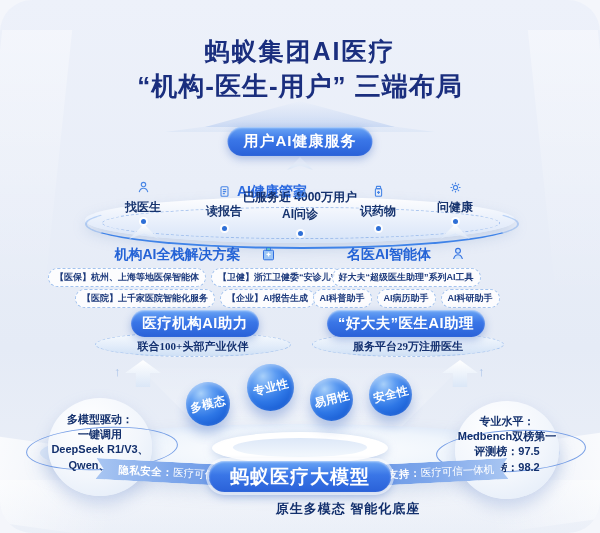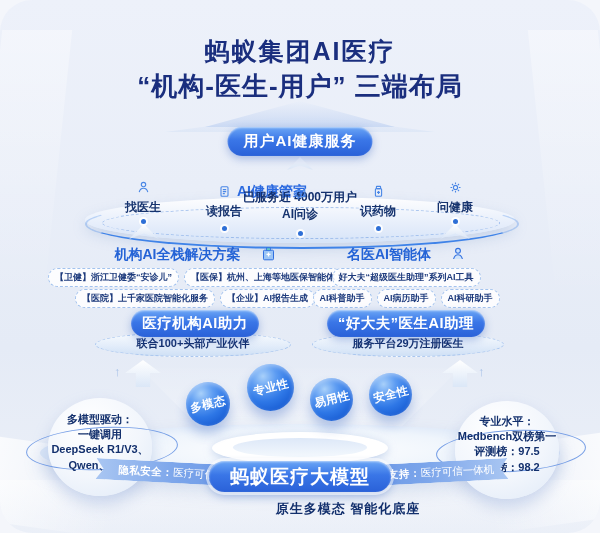--- a/index.html
+++ b/index.html
@@ -43,21 +43,21 @@
   .svc-dash{left:102px;top:207px;width:396px;height:30px;border-radius:50%;border:1px dashed #9cbcec;z-index:1;}
   .svc{width:72px;text-align:center;z-index:2;display:flex;flex-direction:column;align-items:center;}
   .svc .lbl{font-size:12px;font-weight:800;color:#16336e;margin-top:1px;}
   .svc .dot{width:5px;height:5px;border-radius:50%;background:#2e6fd6;box-shadow:0 0 0 2px rgba(255,255,255,.9);}
   .svc-a .dot{margin-top:3px;} .svc-b .dot{margin-top:6px;} .svc-c .dot{margin-top:8px;}
   
   .col-header{display:flex;align-items:center;justify-content:center;gap:20px;font-size:14px;font-weight:800;color:#2463d6;z-index:2;}
   .tag-row{display:flex;justify-content:center;gap:5px;z-index:2;}
   .tag{display:inline-block;padding:2px 6px;border:1px dashed #a2c2ee;border-radius:11px;background:rgba(255,255,255,.85);font-size:9px;font-weight:700;color:#1d3a7c;white-space:nowrap;line-height:1.45;}
   .btn-wrap{text-align:center;z-index:3;}
-  .btn-platform{border-radius:50%;background:linear-gradient(180deg,#f8fbfe 0%,#e3edfa 55%,#cfe0f5 100%);border:1px dashed #a9c6ef;display:flex;align-items:flex-start;justify-content:center;font-size:11px;font-weight:800;color:#14306e;padding-top:3px;box-sizing:border-box;z-index:2;}
+  .btn-platform{border-radius:50%;background:linear-gradient(180deg,#f8fbfe 0%,#e3edfa 55%,#cfe0f5 100%);border:1px dashed #a9c6ef;display:flex;align-items:center;justify-content:center;font-size:11px;font-weight:800;color:#14306e;padding-top:3px;box-sizing:border-box;z-index:2;font-family:Liberation Serif, serif;}
   
   .cap{border-radius:50%;display:flex;align-items:center;justify-content:center;color:#fff;font-weight:800;font-size:11.5px;z-index:3;
     background:radial-gradient(circle at 34% 26%,#a8d0fa 0%,#5d9cf2 28%,#2e77e6 55%,#175bd2 82%,#2c6bd9 100%);
     box-shadow:0 8px 12px rgba(40,90,190,.3),inset 0 2px 4px rgba(255,255,255,.45);}
   .cap span{transform:rotate(-14deg);display:inline-block;letter-spacing:.5px;}
   
   .platform-bottom{left:40px;top:424px;width:520px;height:58px;border-radius:50%;z-index:1;
     background:radial-gradient(ellipse at 50% 45%,#ffffff 0%,#eff5fc 45%,#d5e2f6 75%,#cbdaf2 100%);
     box-shadow:0 10px 18px rgba(130,160,210,.3);}
   .ring-outer{left:212px;top:432px;width:176px;height:32px;border-radius:50%;background:#fff;box-shadow:0 2px 8px rgba(160,185,225,.6);z-index:2;}
@@ -148,22 +148,22 @@
 
   <div class="abs col-header" style="left:78px;top:246px;width:234px;">
     <span>机构AI全栈解决方案</span>
     <span><svg width="15" height="14" viewBox="0 0 15 14">
           <rect x="2.5" y="3.2" width="10" height="9.6" rx="1" fill="#9cc5f5" stroke="#2f6fe0"></rect>
           <rect x="5.5" y="0.9" width="4" height="2.4" fill="#66d2c2" stroke="#2f6fe0" stroke-width="0.8"></rect>
           <path d="M7.5 5.4v4M5.5 7.4h4" stroke="#fff" stroke-width="1.4"></path>
         </svg></span>
   </div>
   <div class="abs tag-row" style="left:78px;top:268px;width:234px;">
+    <span class="tag">【医保】杭州、上海等地医保智能体</span>
     <span class="tag">【卫健】浙江卫健委“安诊儿”</span>
-    <span class="tag">【医保】杭州、上海等地医保智能体</span>
   </div>
   <div class="abs tag-row" style="left:78px;top:289px;width:234px;">
     <span class="tag">【医院】上千家医院智能化服务</span>
     <span class="tag">【企业】AI报告生成</span>
   </div>
   <div class="abs btn-wrap" style="left:78px;top:310px;width:234px;">
     <span class="pill pill-btn">医疗机构AI助力</span>
   </div>
   <div class="abs btn-platform" style="left:95px;top:332px;width:196px;height:25px;">
     <span>联合100+头部产业伙伴</span>

